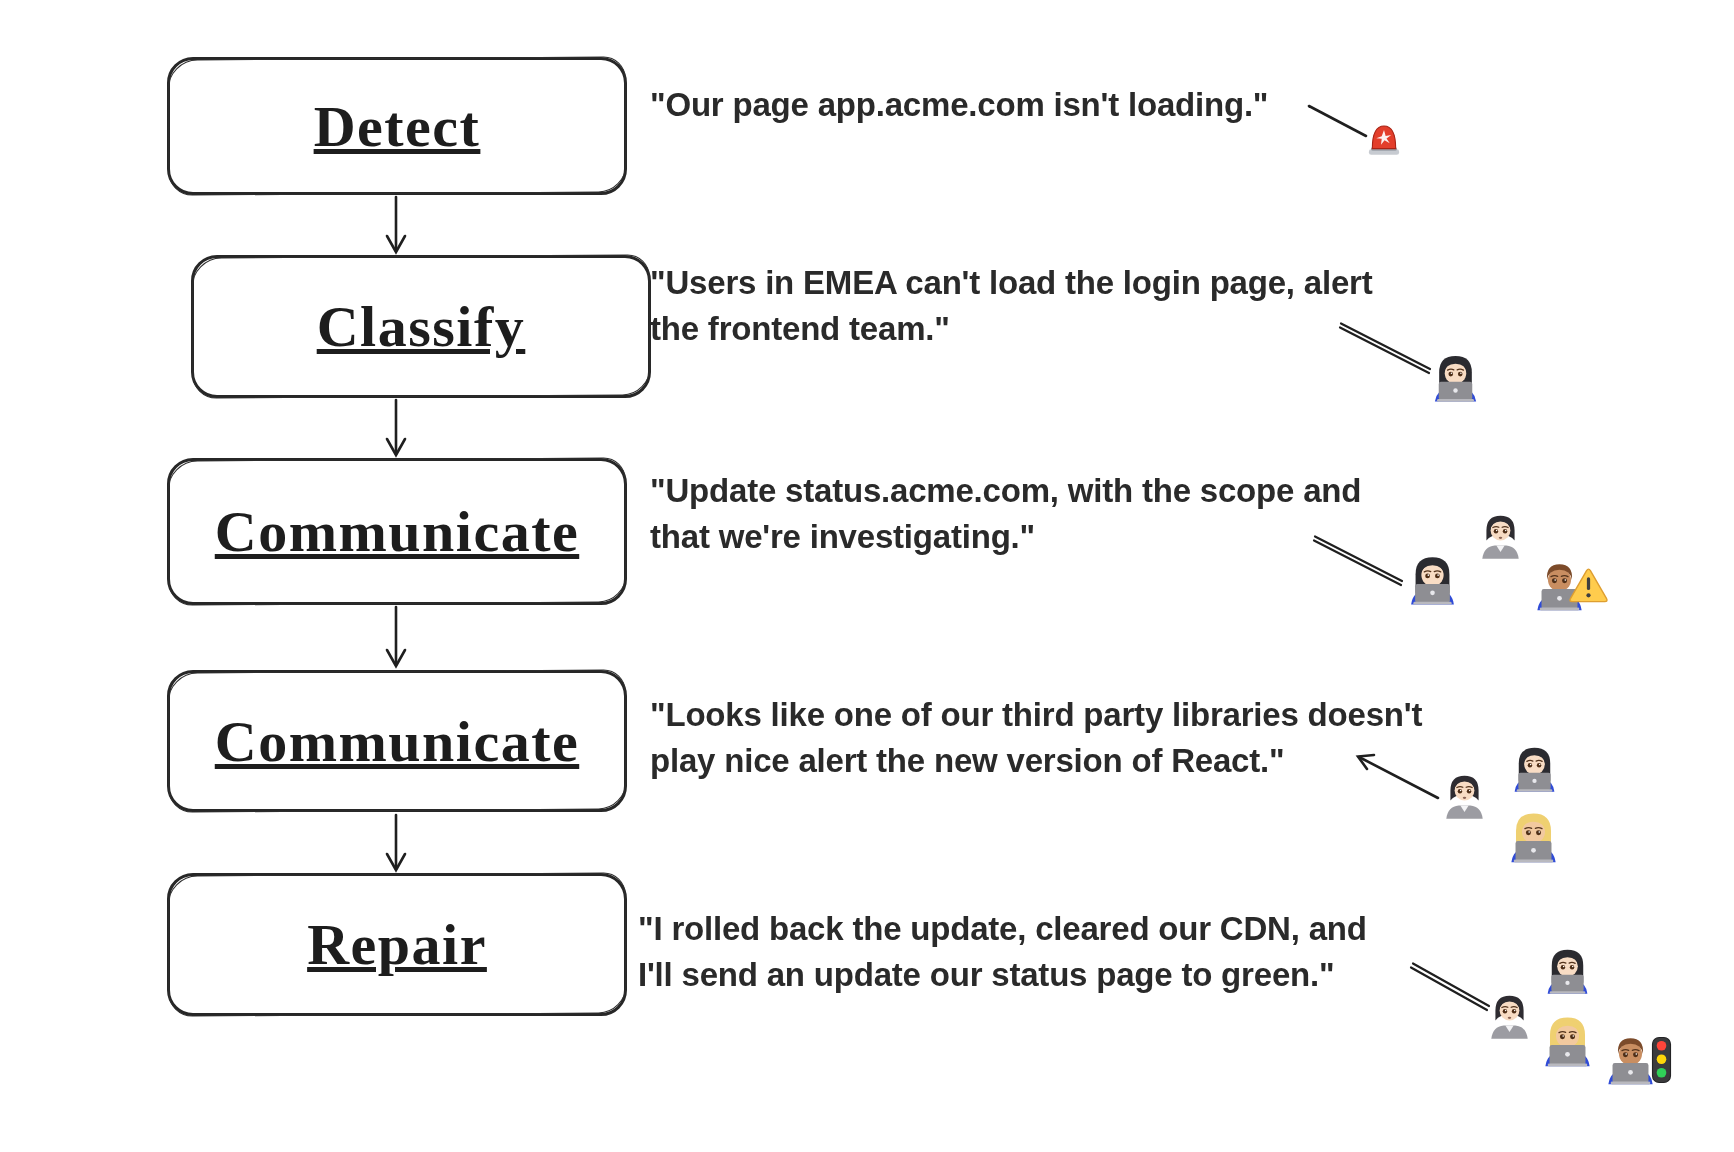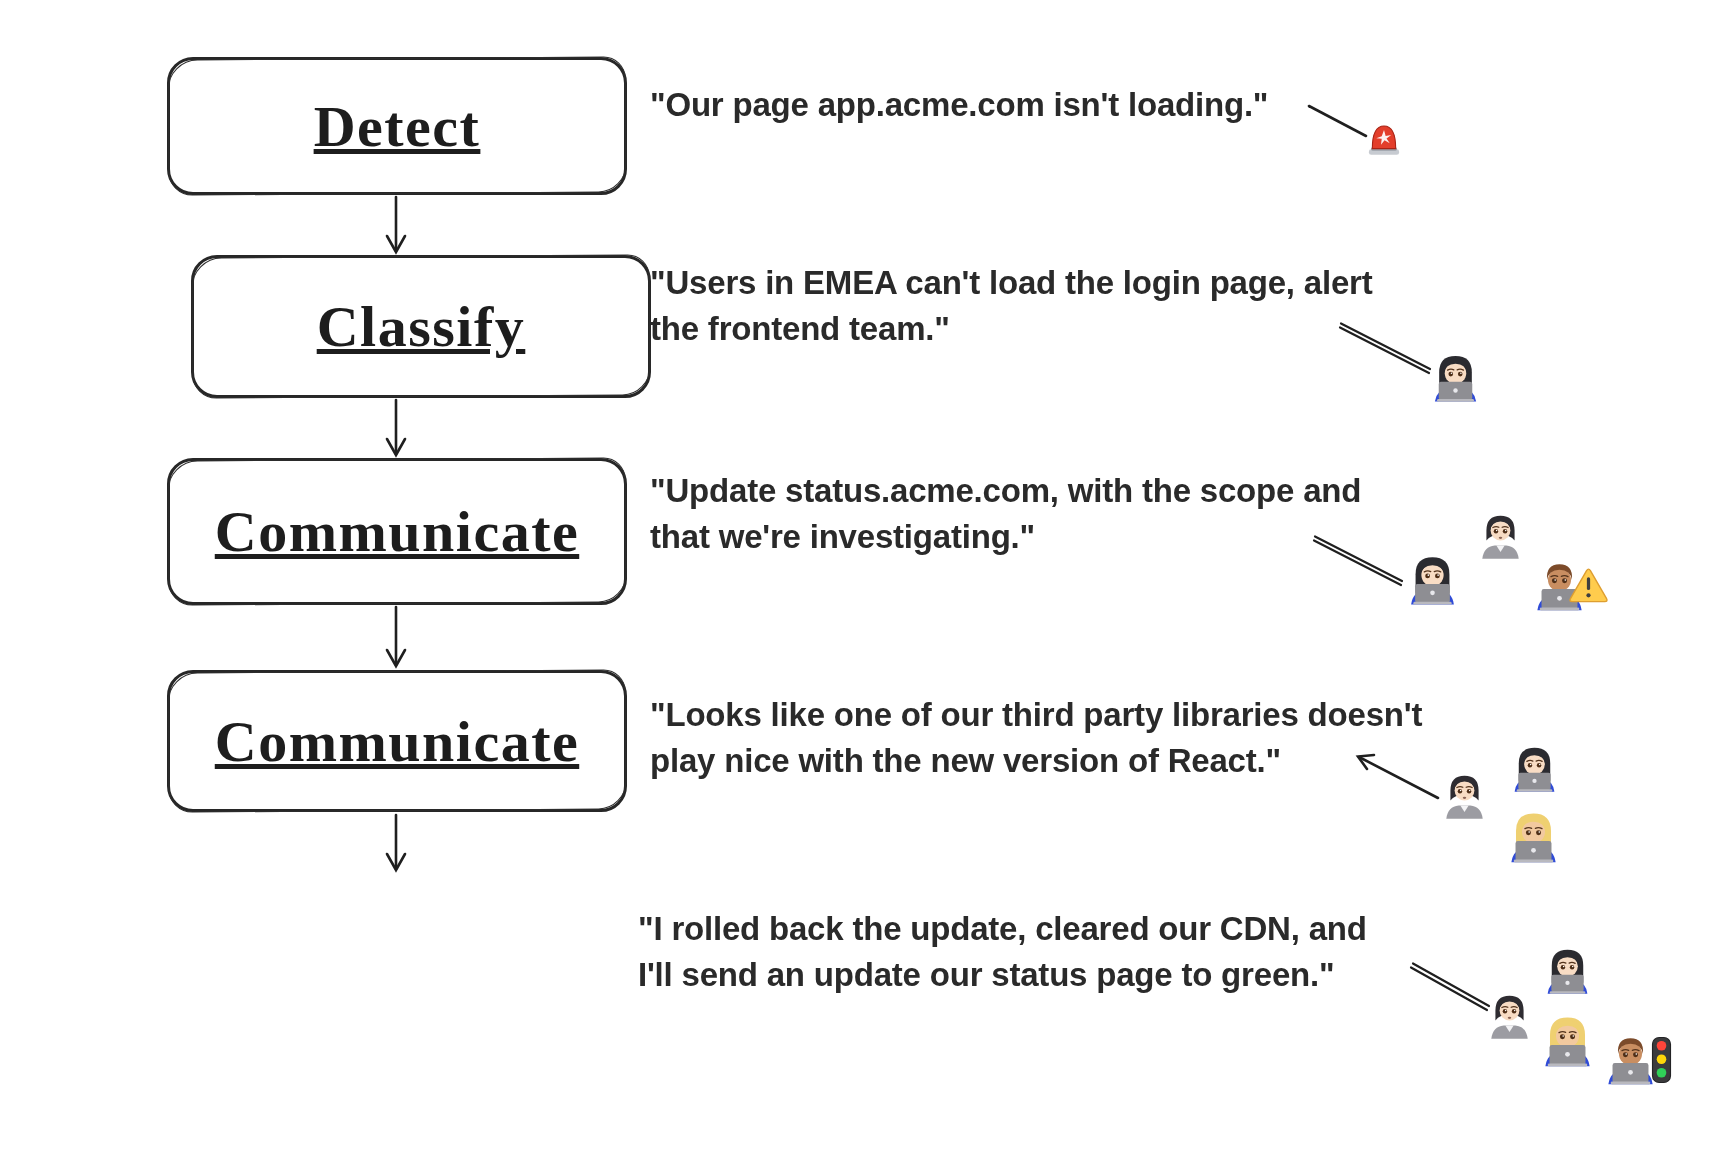--- a/index.html
+++ b/index.html
@@ -63,35 +63,38 @@
     </div>
   <div class="flow-box" style="top:255px;height:143px;margin-left:24px;">
       <span class="flow-label">Classify</span>
     </div>
   <div class="flow-box" style="top:458px;height:147px;">
       <span class="flow-label">Communicate</span>
     </div>
   <div class="flow-box" style="top:670px;height:142px;">
       <span class="flow-label">Communicate</span>
     </div>
+  <div class="flow-box" style="top:873px;height:143px;">
+      <span class="flow-label">Repair</span>
+    </div>
 
   <div class="quote" style="left:650px;top:82px;">
     <div>"Our page app.acme.com isn't loading."</div>
   </div>
   <div class="quote" style="left:650px;top:260px;">
     <div>"Users in EMEA can't load the login page, alert</div>
     <div>the frontend team."</div>
   </div>
   <div class="quote" style="left:650px;top:468px;">
     <div>"Update status.acme.com, with the scope and</div>
     <div>that we're investigating."</div>
   </div>
   <div class="quote" style="left:650px;top:692px;">
     <div>"Looks like one of our third party libraries doesn't</div>
-    <div>play nice with the new version of React."</div>
+    <div>play nice alert the new version of React."</div>
   </div>
   <div class="quote" style="left:638px;top:906px;">
     <div>"I rolled back the update, cleared our CDN, and</div>
     <div>I'll send an update our status page to green."</div>
   </div>
 
   <svg id="connectors" width="1734" height="1152" viewBox="0 0 1734 1152">
     <g stroke="#1f1f1f" stroke-width="2.6" fill="none" stroke-linecap="round">
 
       <g>

